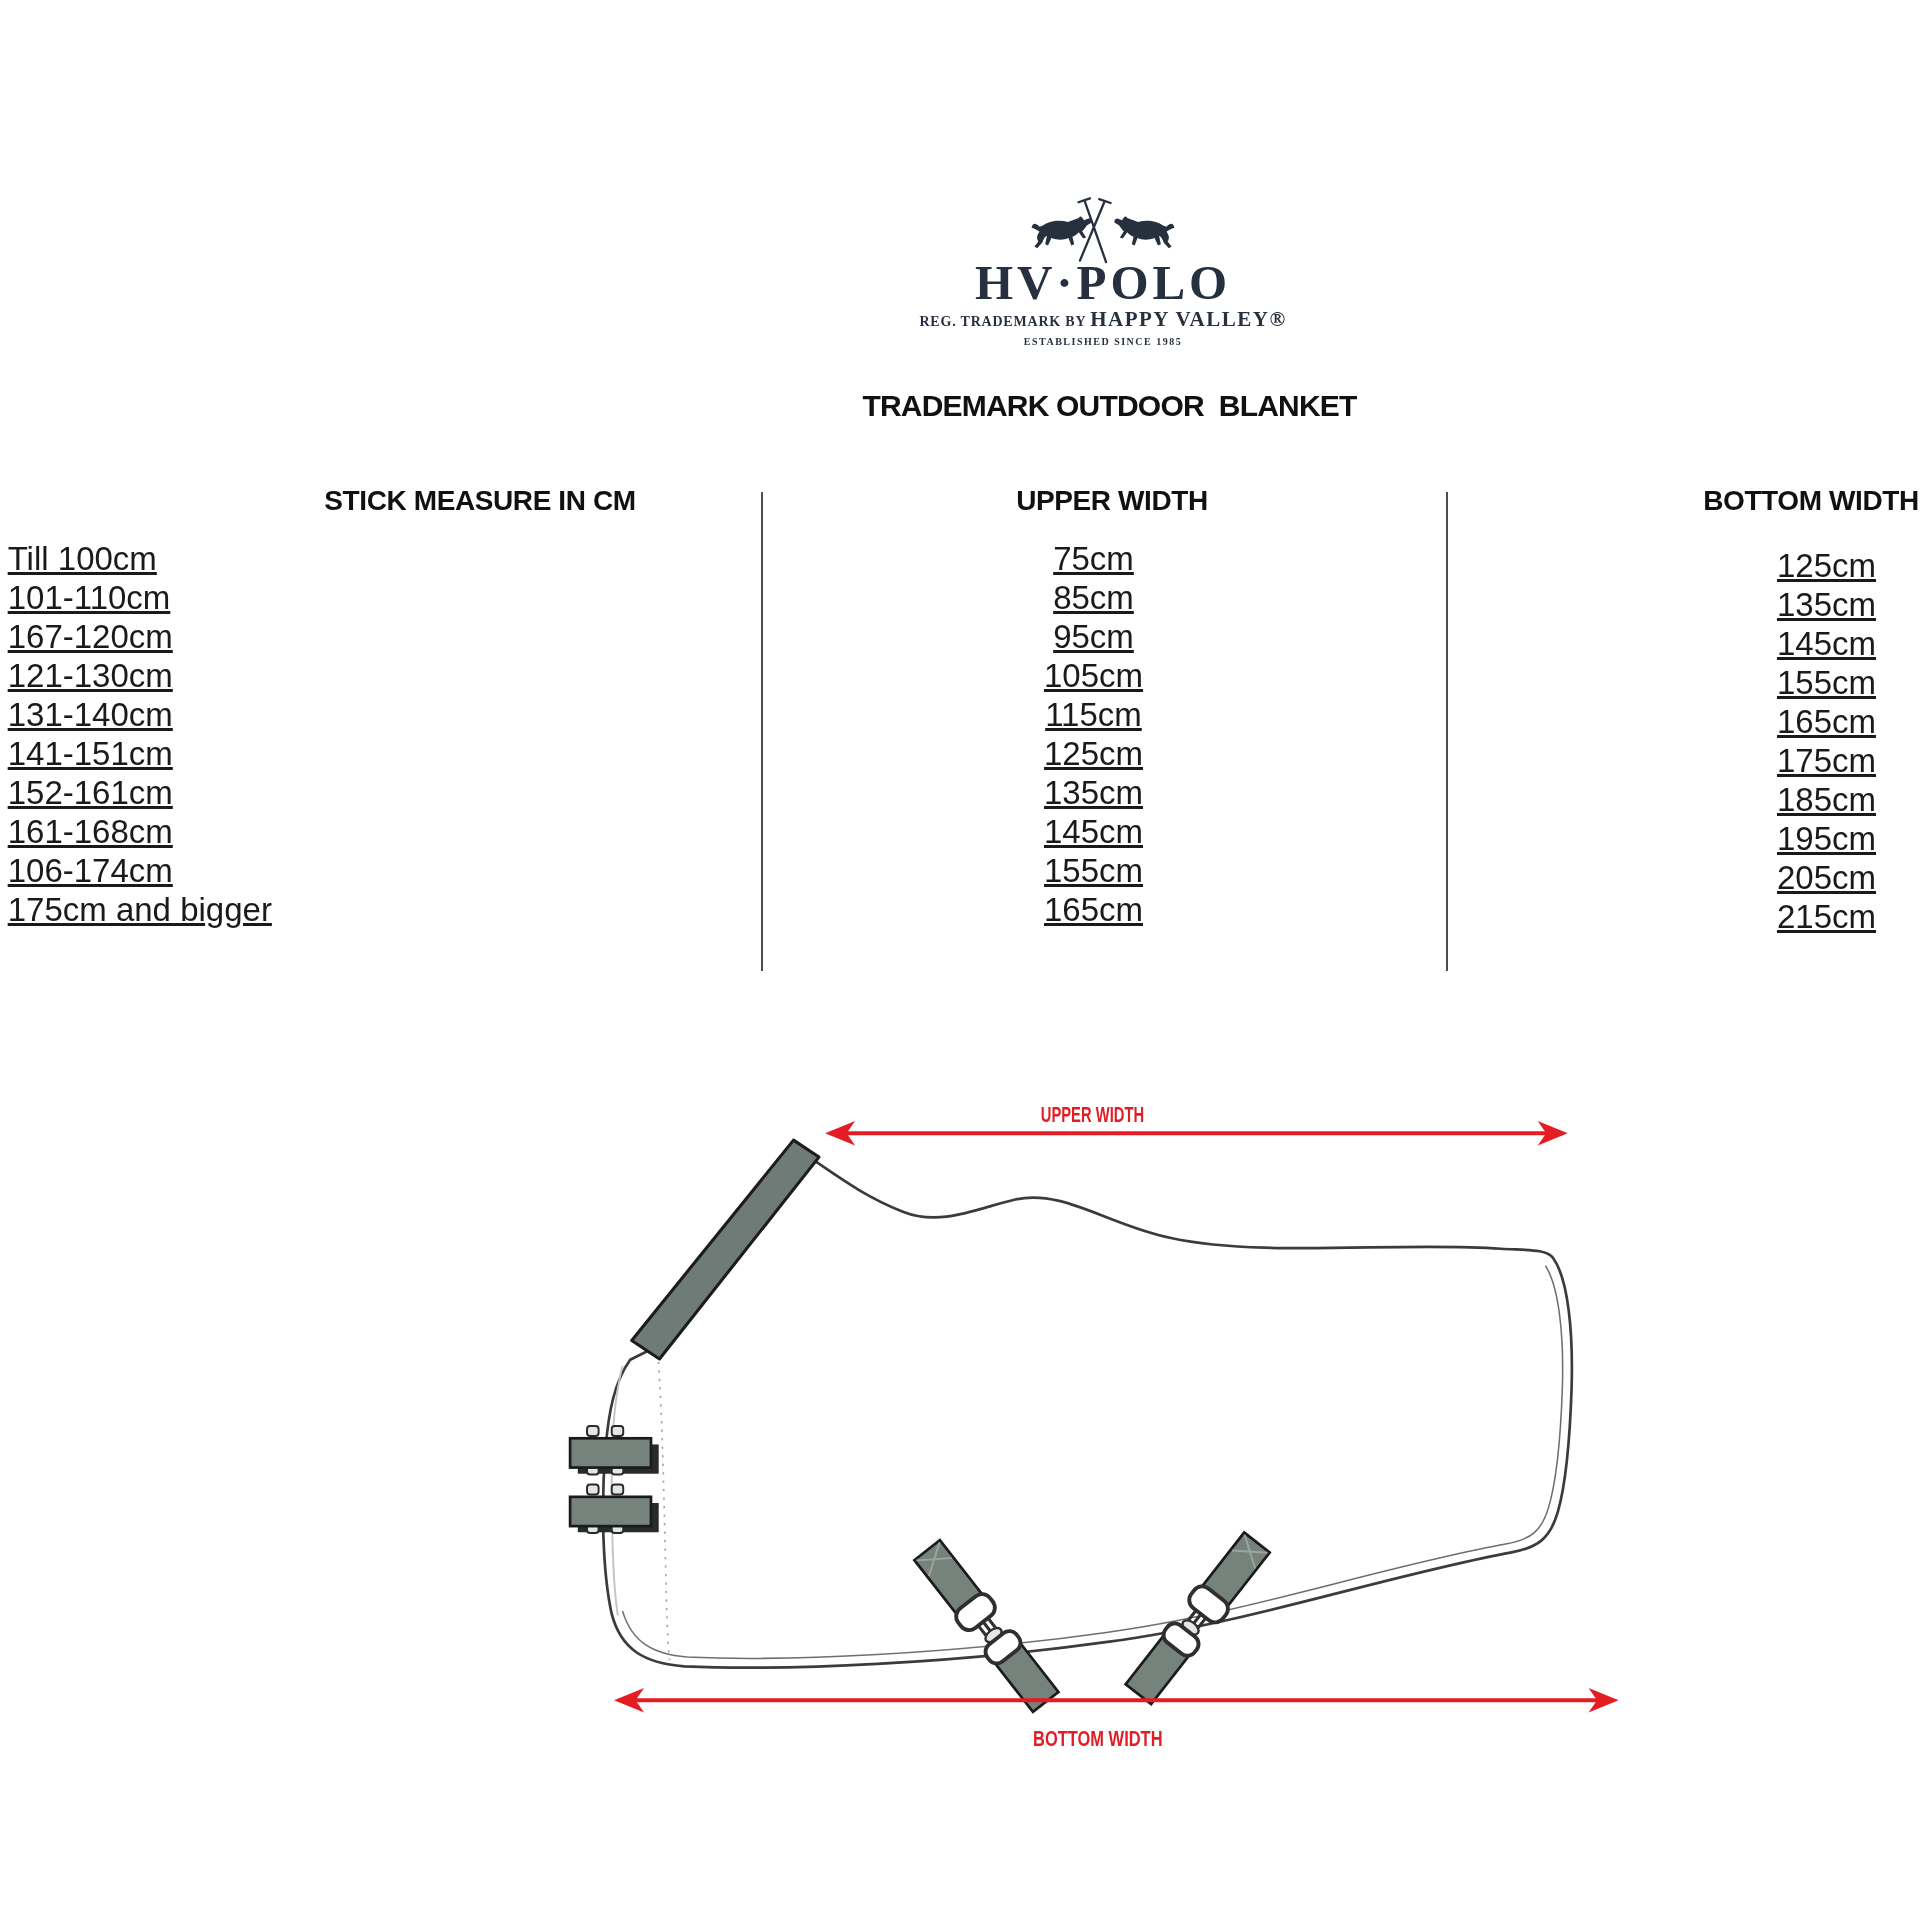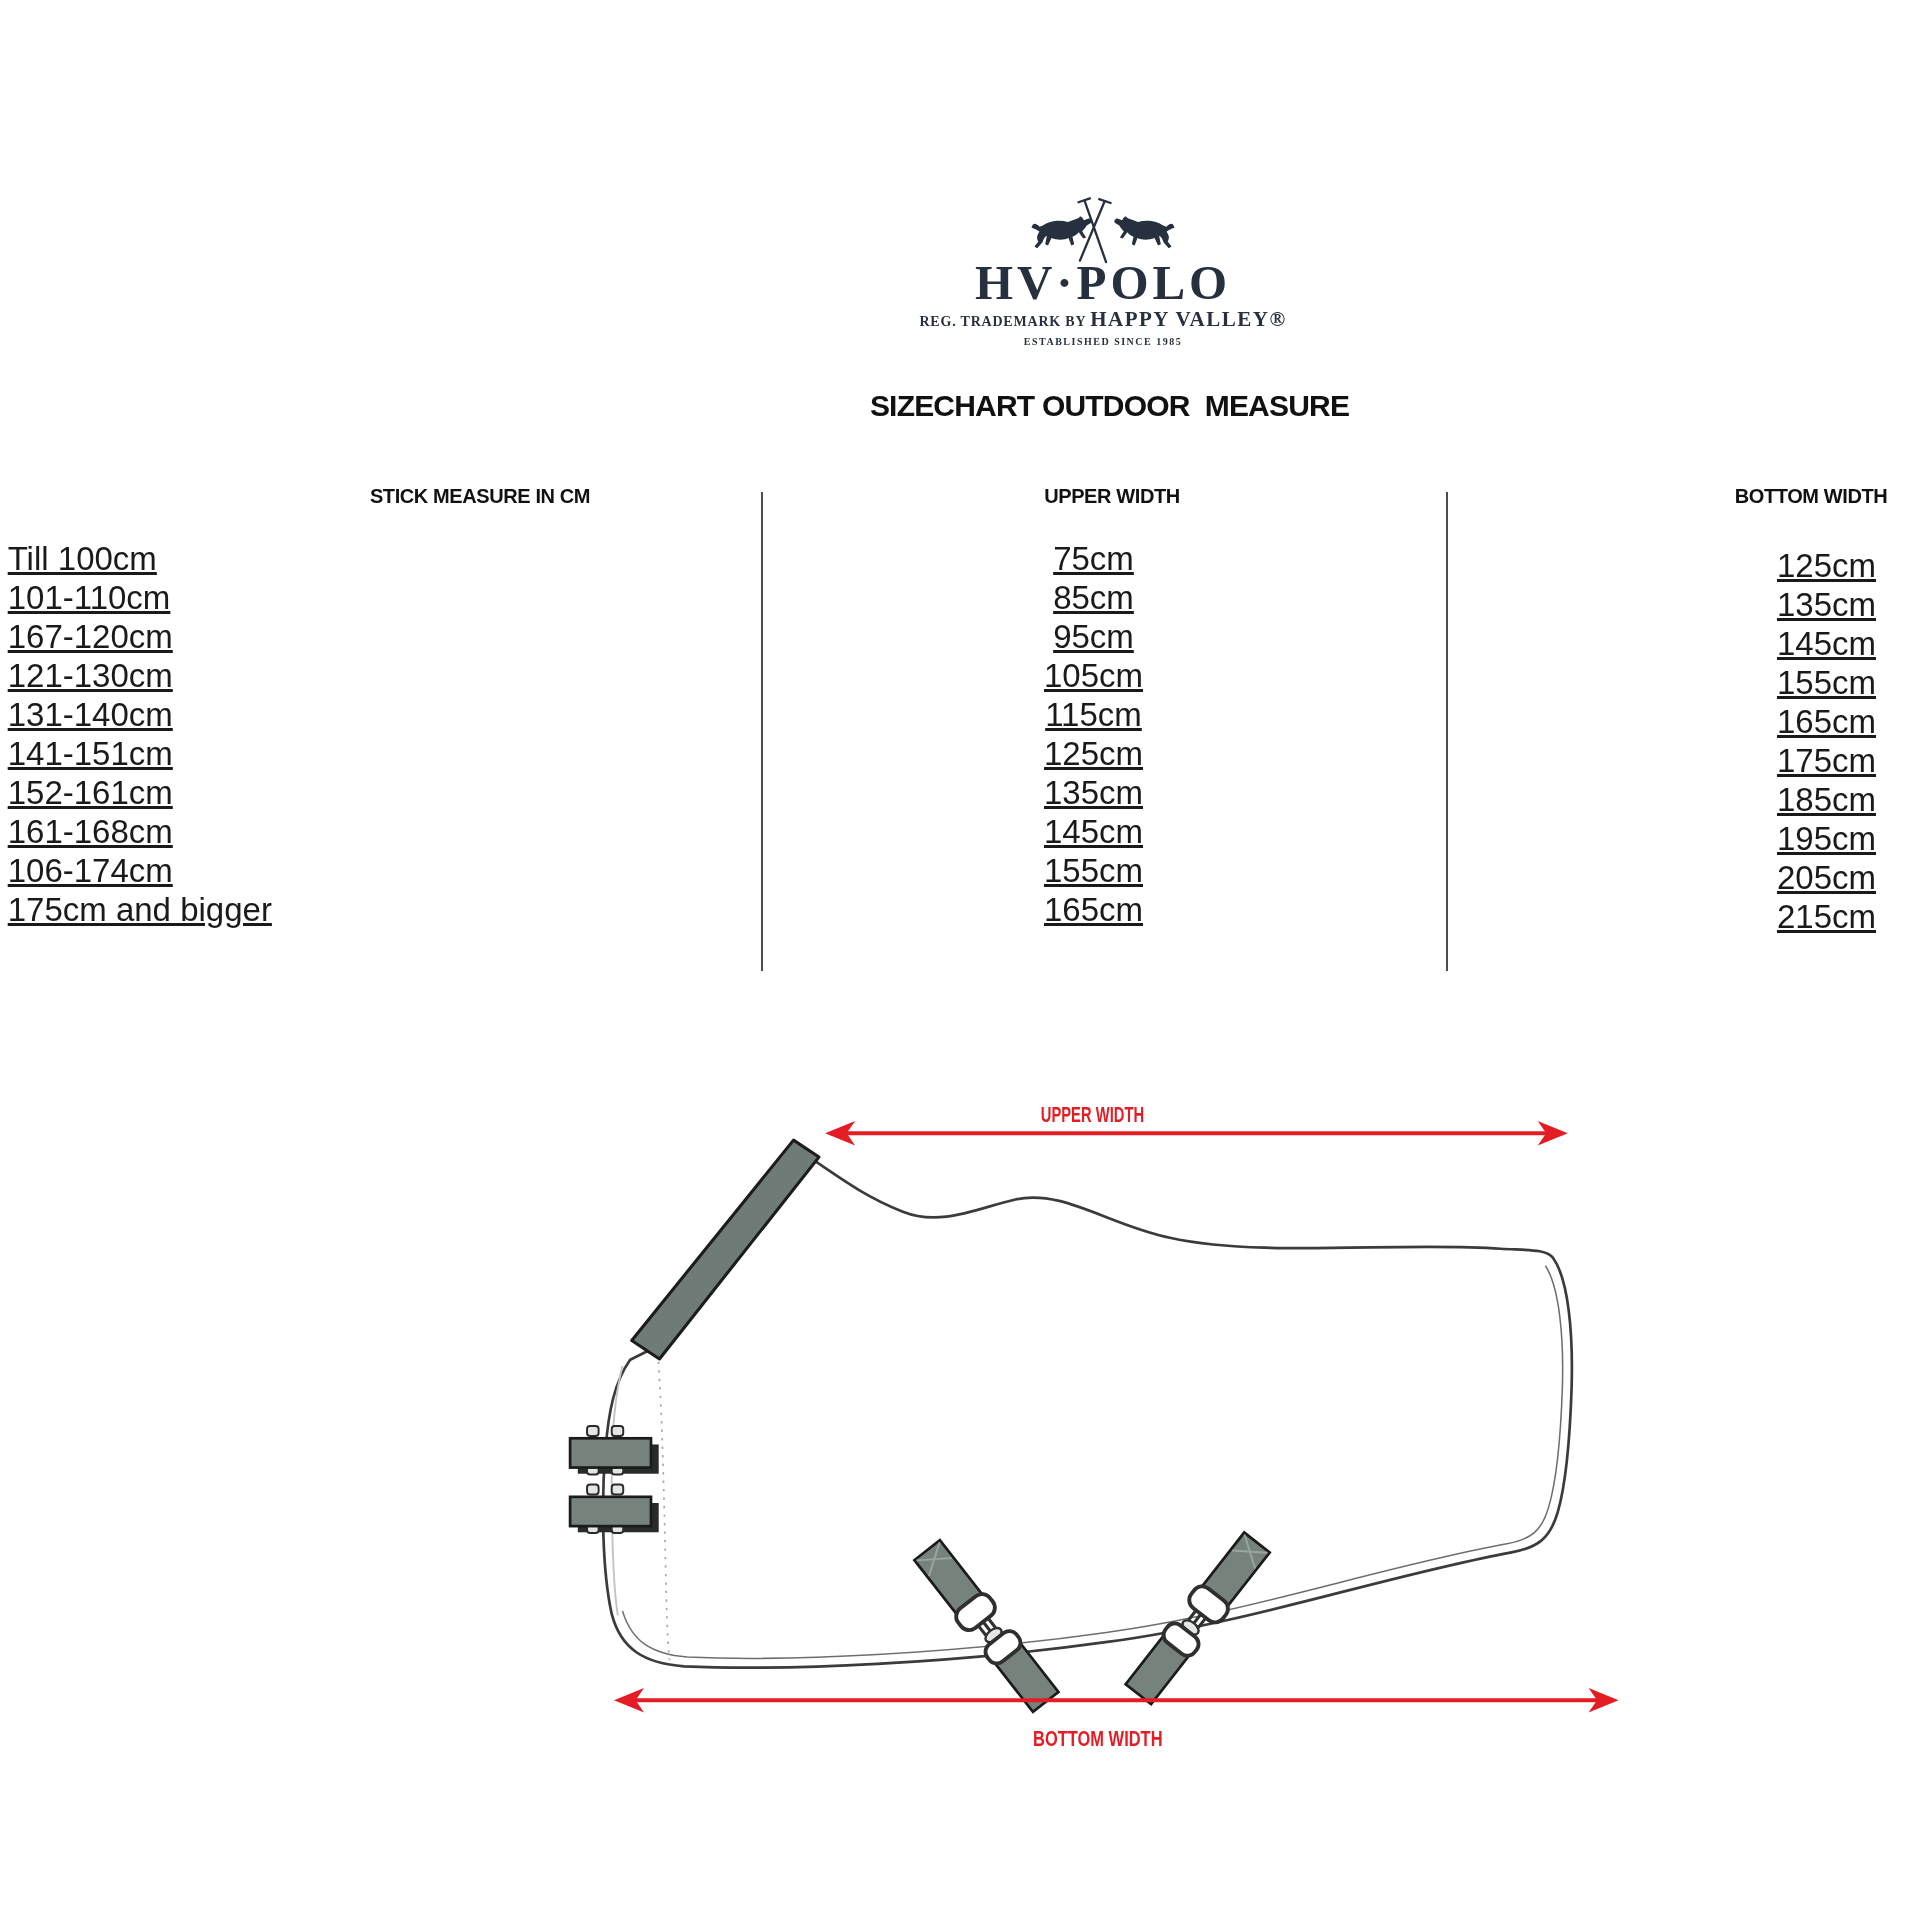--- a/index.html
+++ b/index.html
@@ -26,21 +26,21 @@
     font-size:10px;font-weight:bold;letter-spacing:1.5px;
   }
   
   .title{
     position:absolute;left:724px;top:389px;width:771px;text-align:center;
     font-size:30px;font-weight:bold;letter-spacing:-0.8px;color:#111;
     white-space:pre;
   }
   
   .hdr{
-    position:absolute;top:485px;font-size:20px;font-weight:bold;color:#111;
+    position:absolute;top:485px;font-size:28px;font-weight:bold;color:#111;
     text-align:center;letter-spacing:-0.4px;white-space:nowrap;
   }
   .hdr.h1{left:249px;width:462px;}
   .hdr.h2{left:881px;width:462px;}
   .hdr.h3{left:1580px;width:462px;}
   .vline{position:absolute;top:492px;width:1.5px;height:479px;background:#4d4d4d;}
   .vline.v1{left:761px;}
   .vline.v2{left:1446px;}
   .col{position:absolute;top:539px;font-size:33px;color:#1a1a1a;}
   .col .cell{height:39px;line-height:39px;white-space:nowrap;text-decoration:underline;}
@@ -70,21 +70,21 @@
     <g transform="translate(188,26) scale(-0.74,0.74)">
       <path d="M 14,24 C 6,16 2,18 0,26 C 6,28 10,30 14,33 C 10,38 8,44 12,50 L 5,59 L 10,62 L 19,52 C 21,46 23,42 27,40 L 24,55 L 29,57 L 35,44 C 45,48 57,48 65,44 L 70,57 L 75,55 L 72,42 C 76,40 80,38 83,34 L 91,45 L 96,43 L 89,32 C 93,28 95,26 97,22 L 105,17 C 107,13 103,8 99,10 L 92,13 C 89,6 85,4 83,9 C 77,11 70,14 64,16 C 48,11 30,15 20,22 Z"></path>
     </g>
   </g>
 </svg>
 
 <div class="brand">HV·POLO</div>
 <div class="tmline"><span>REG. TRADEMARK BY </span><span class="big">HAPPY VALLEY®</span></div>
 <div class="estline">ESTABLISHED SINCE 1985</div>
 
-<div class="title">SIZECHART OUTDOOR  MEASURE</div>
+<div class="title">TRADEMARK OUTDOOR  BLANKET</div>
 
 <div class="hdr h1">STICK MEASURE IN CM</div>
 <div class="hdr h2">UPPER WIDTH</div>
 <div class="hdr h3">BOTTOM WIDTH</div>
 
 <div class="vline v1"></div>
 <div class="vline v2"></div>
 
 <div class="col c1">
     <div class="cell">Till 100cm</div>

